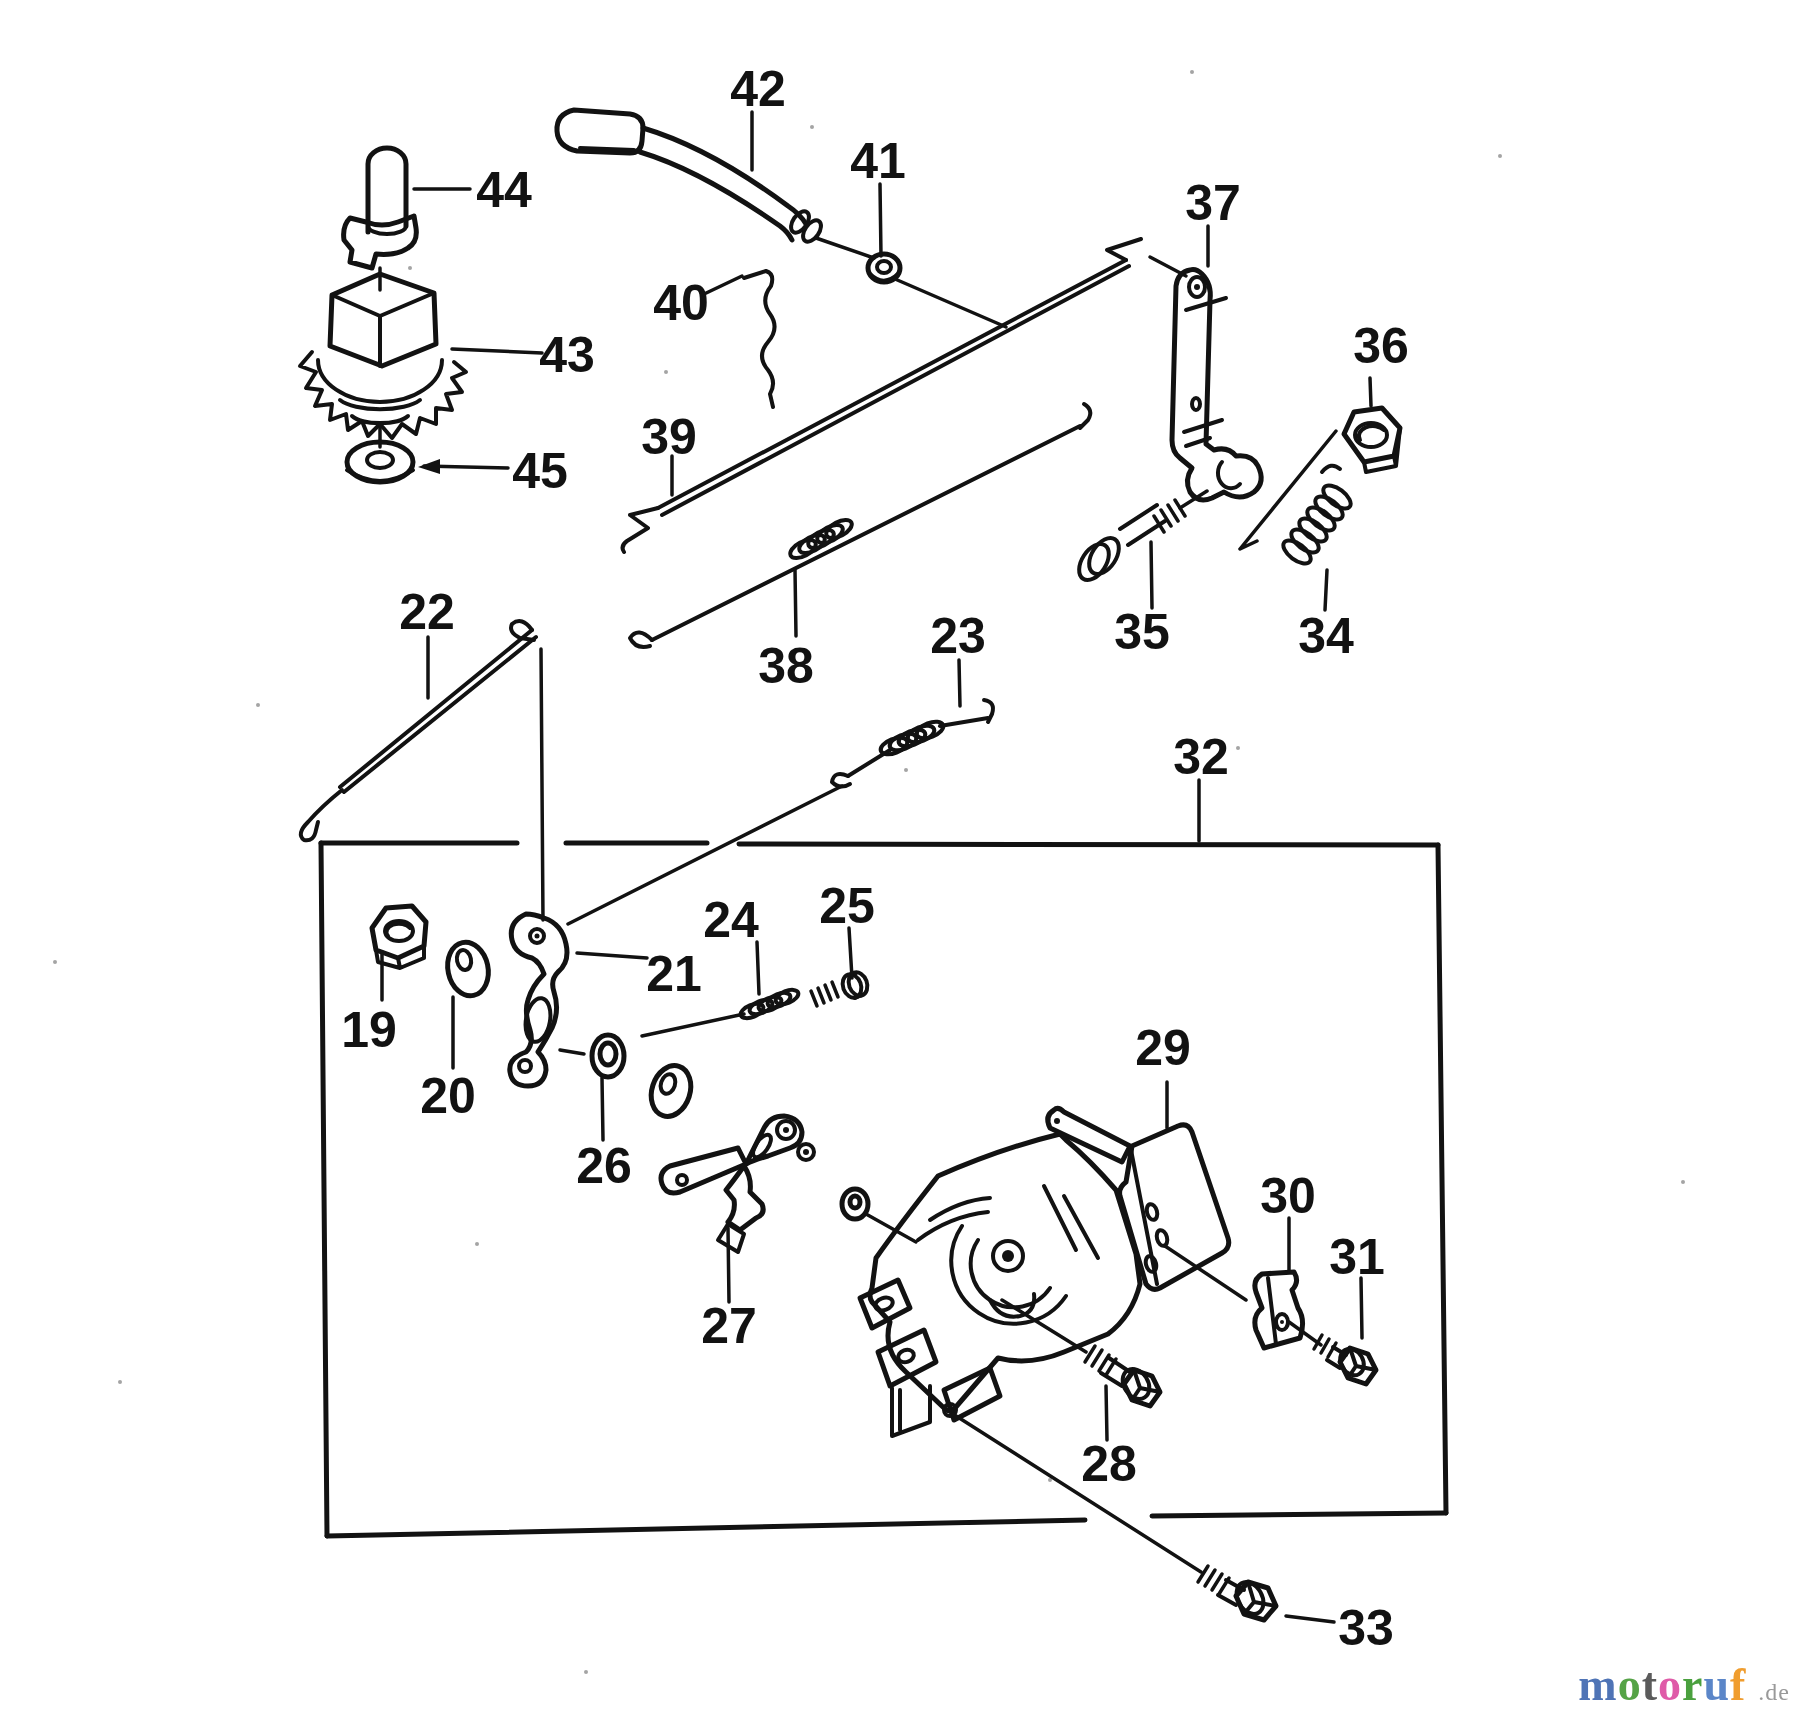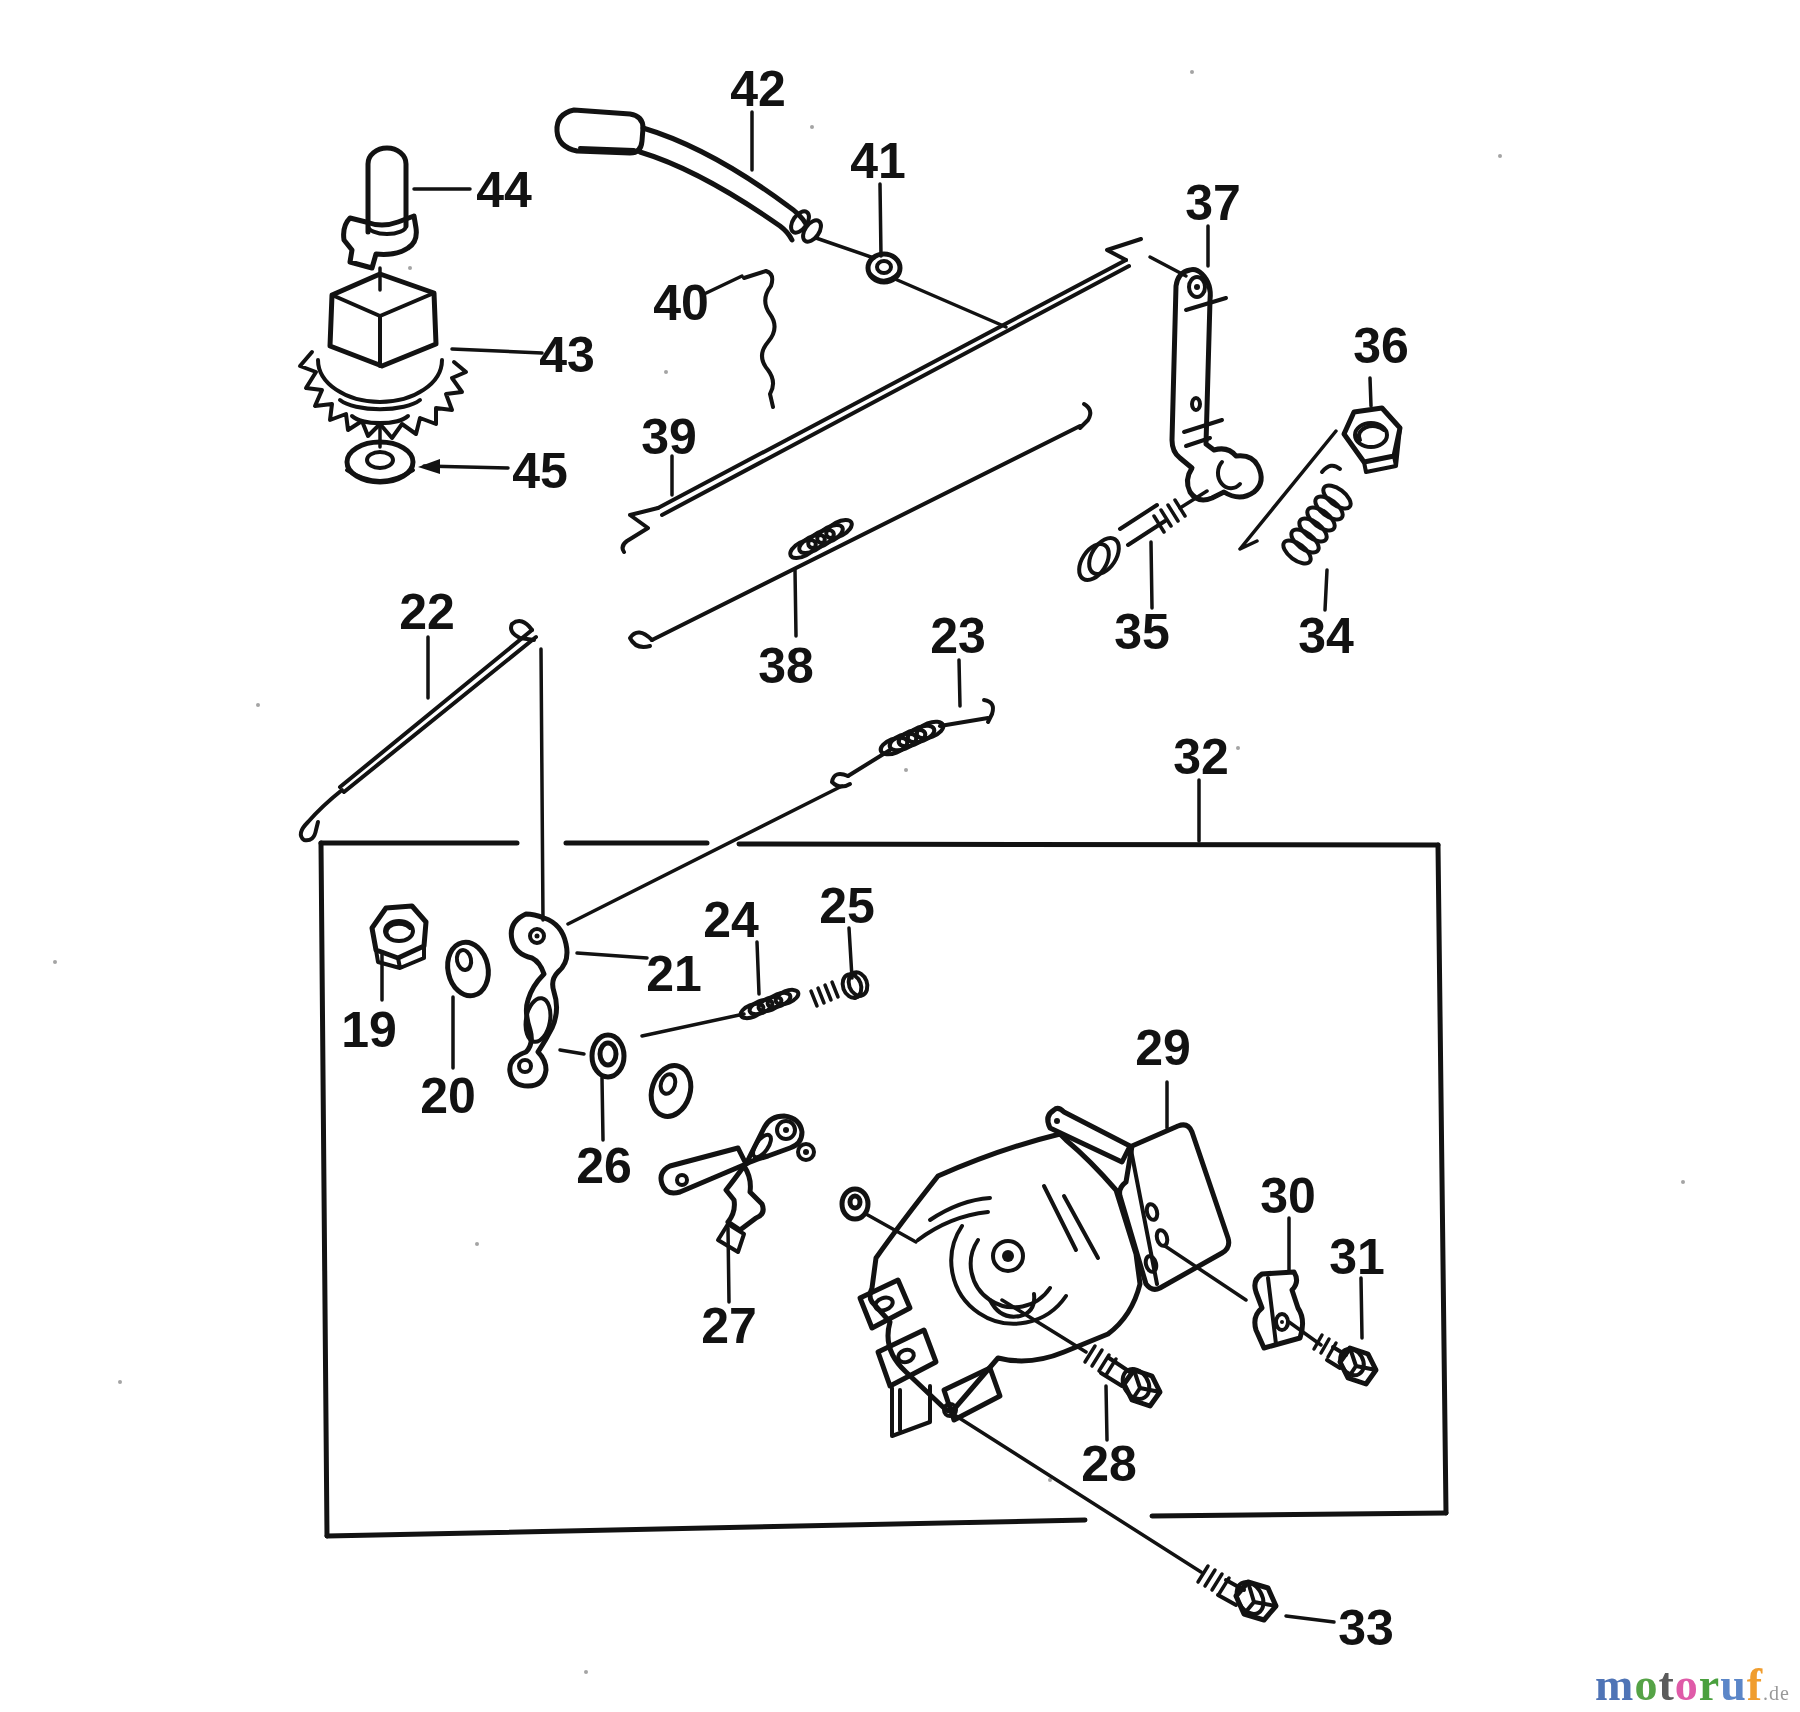--- a/index.html
+++ b/index.html
@@ -17,21 +17,21 @@
   .o  { stroke:var(--ink); stroke-width:5; fill:none; stroke-linecap:round; stroke-linejoin:round; }
   .o4 { stroke:var(--ink); stroke-width:4; fill:none; stroke-linecap:round; stroke-linejoin:round; }
   .t  { stroke:var(--ink); stroke-width:3.5; fill:none; stroke-linecap:round; }
   .d  { fill:var(--ink); stroke:none; }
   .speck { fill:#7d7d7d; opacity:.7; }
   .watermark {
     position:absolute; right:10px; bottom:4px;
     font-family:"Liberation Serif", serif; font-weight:700;
     font-size:46px; letter-spacing:1px; user-select:none; line-height:1;
   }
-  .watermark .suffix { font-size:20px; font-weight:400; }
+  .watermark .suffix { font-size:24px; font-weight:400;margin-left:12px; }
 </style>
 </head>
 <body>
 
 <div class="page">
 <svg viewBox="0 0 1800 1712" width="1800" height="1712">
 
   <g>
     <circle class="speck" cx="812" cy="127" r="2"></circle>
         <circle class="speck" cx="1192" cy="72" r="2"></circle>

